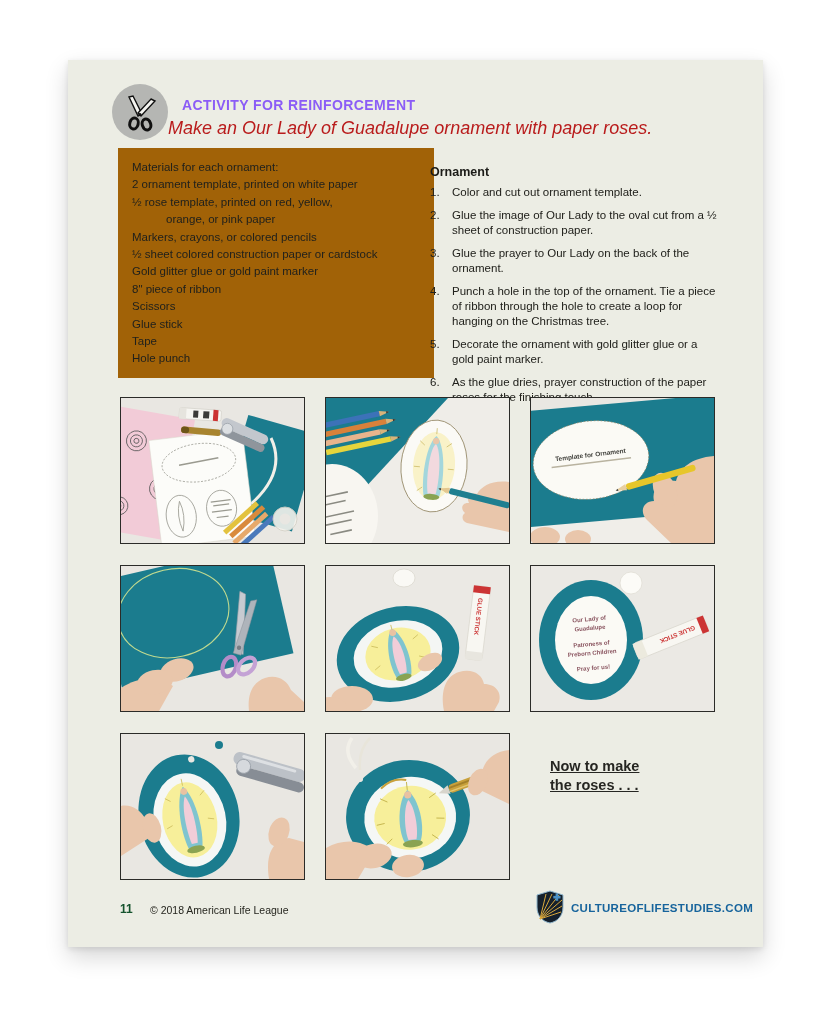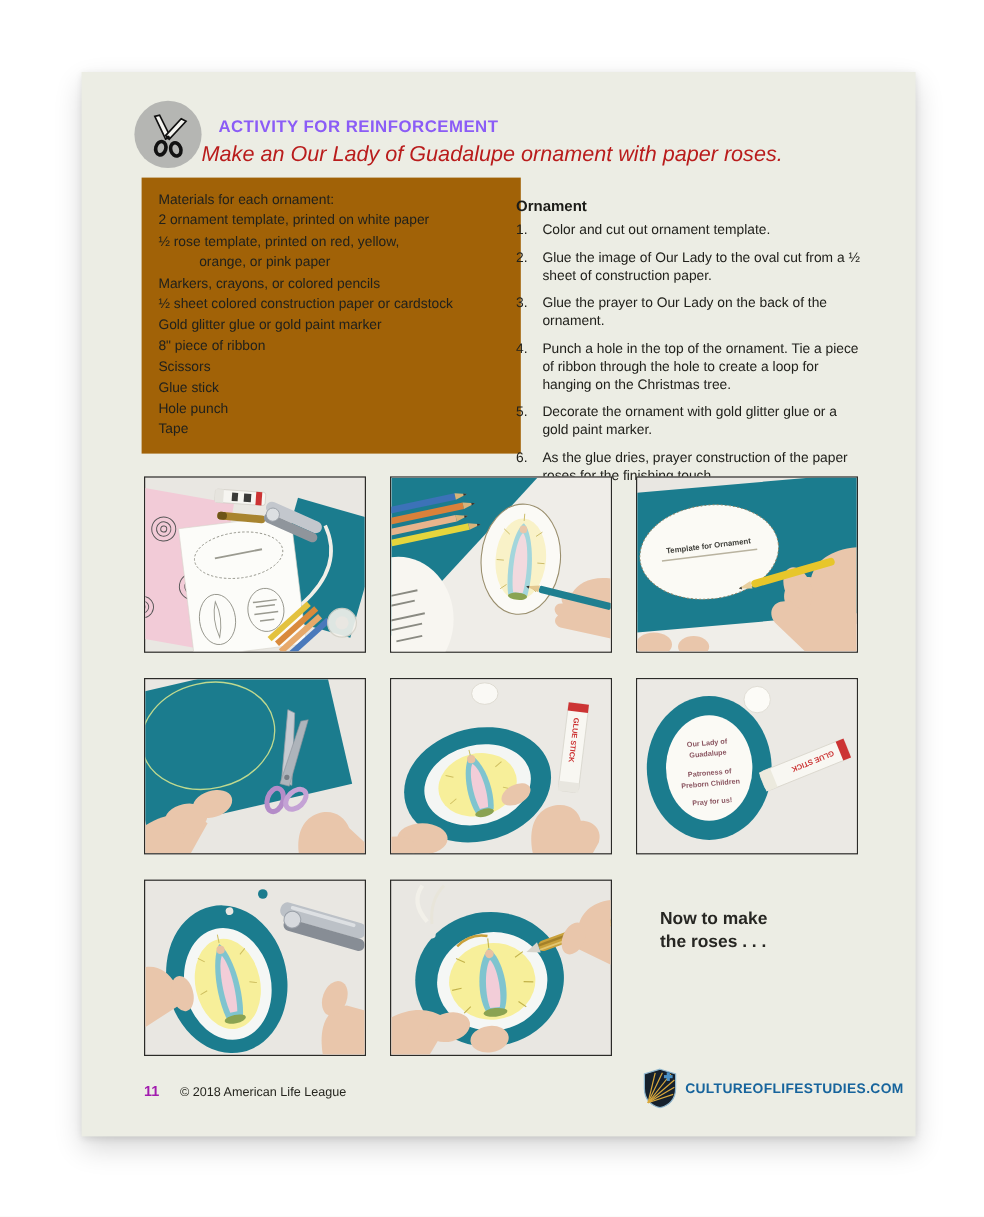--- a/index.html
+++ b/index.html
@@ -26,23 +26,23 @@
   .steps{position:absolute;left:362px;top:87px;width:292px;margin-top:18px;}
   .steps-title{font-size:12.5px;font-weight:bold;margin-bottom:6px;color:#1c1c18;}
   .step{position:relative;padding-left:22px;margin-bottom:7.5px;font-size:11.5px;line-height:15.2px;color:#21211c;}
   .step-num{position:absolute;left:0;top:0;}
   
   .photo{position:absolute;width:183px;height:145px;border:1px solid #2b2b28;background:#e9e7e2;overflow:hidden;}
   .p1{left:52px;top:337px}.p2{left:257px;top:337px}.p3{left:462px;top:337px}
   .p4{left:52px;top:505px}.p5{left:257px;top:505px}.p6{left:462px;top:505px}
   .p7{left:52px;top:673px}.p8{left:257px;top:673px}
   .photo svg{display:block;width:183px;height:145px;}
-  .closing{position:absolute;left:482px;top:697px;font-size:14.5px;font-weight:bold;line-height:19px;color:#262622;}
+  .closing{position:absolute;left:482px;top:697px;font-size:14.5px;font-weight:bold;line-height:19px;color:#262622;text-decoration:underline;}
   
-  .pgnum{position:absolute;left:52px;top:842px;font-size:12px;font-weight:bold;color:#a21caf;}
+  .pgnum{position:absolute;left:52px;top:842px;font-size:12px;font-weight:bold;color:#14532d;}
   .copyright{position:absolute;left:82px;top:844px;font-size:10.5px;color:#26261f;}
   .logo{position:absolute;left:467px;top:830px;}
   .website{position:absolute;left:503px;top:842px;font-size:11.5px;font-weight:bold;color:#17649c;letter-spacing:.3px;}
 </style>
 </head>
 <body>
 
 <div class="page">
 
   <div class="hdr-icon">
@@ -61,22 +61,22 @@
     <div>Materials for each ornament:</div>
     <div>2 ornament template, printed on white paper</div>
     <div>½ rose template, printed on red, yellow,</div>
     <div class="indent">orange, or pink paper</div>
     <div>Markers, crayons, or colored pencils</div>
     <div>½ sheet colored construction paper or cardstock</div>
     <div>Gold glitter glue or gold paint marker</div>
     <div>8" piece of ribbon</div>
     <div>Scissors</div>
     <div>Glue stick</div>
+    <div>Tape</div>
     <div>Hole punch</div>
-    <div>Tape</div>
   </div>
 
   <div class="steps">
     <div class="steps-title">Ornament</div>
     <div class="step">
       <span class="step-num">1.</span>
       <span>Color and cut out ornament template.</span>
     </div>
     <div class="step">
       <span class="step-num">2.</span>

